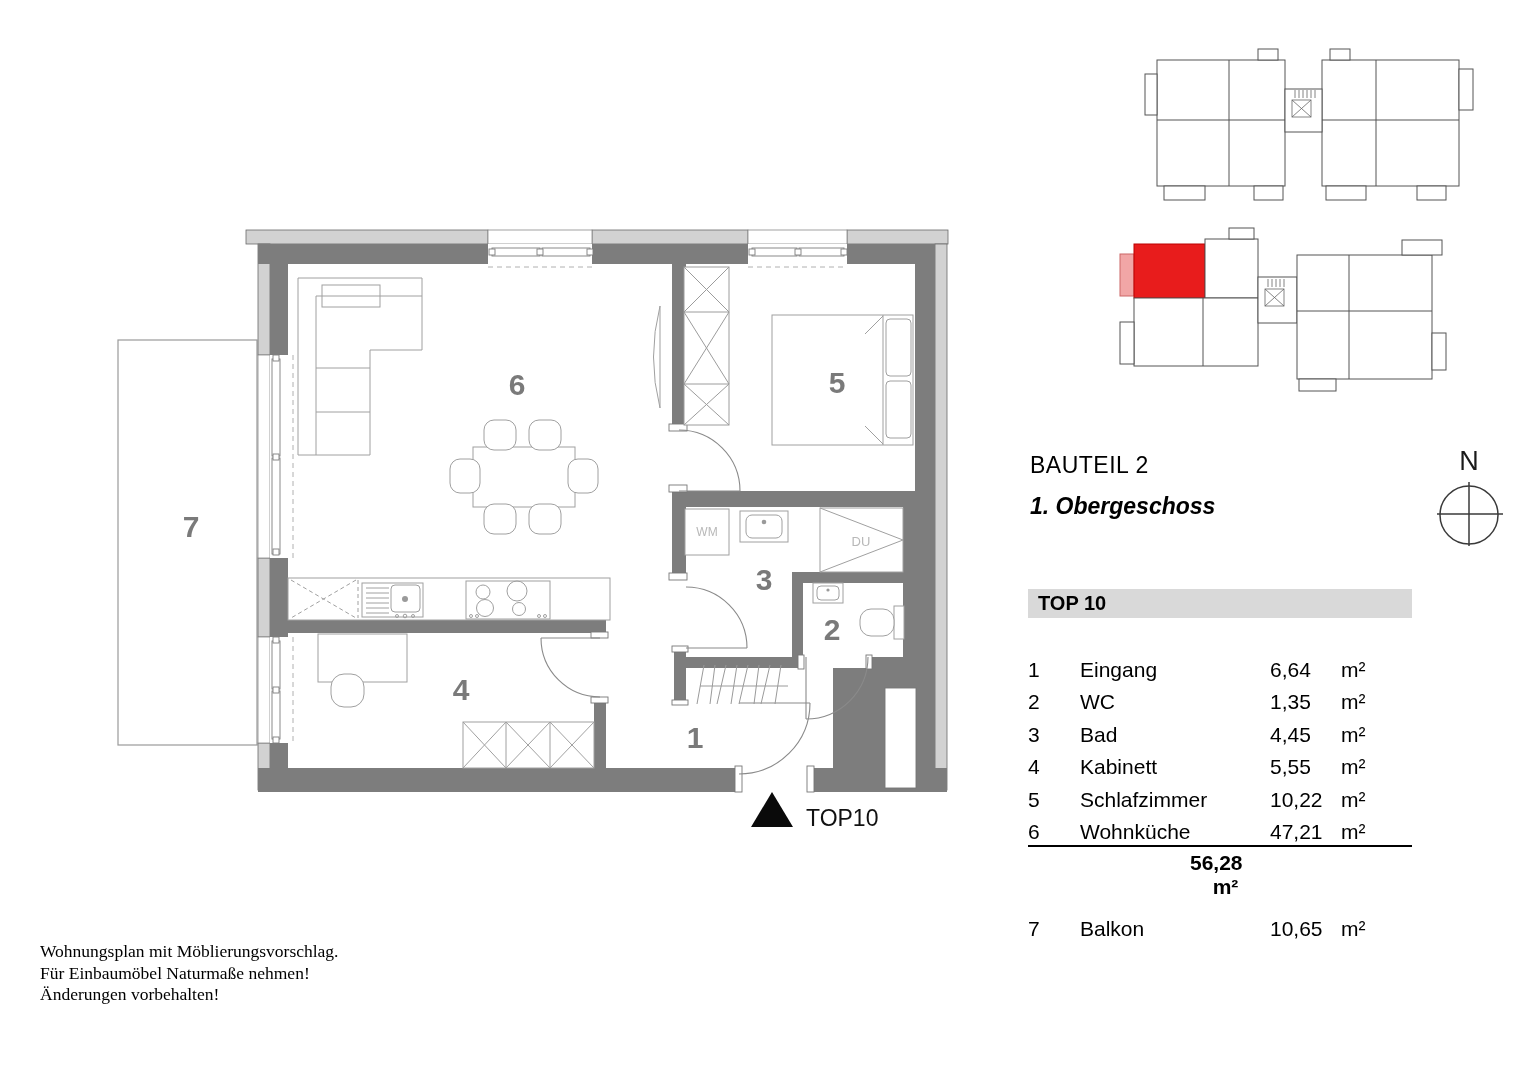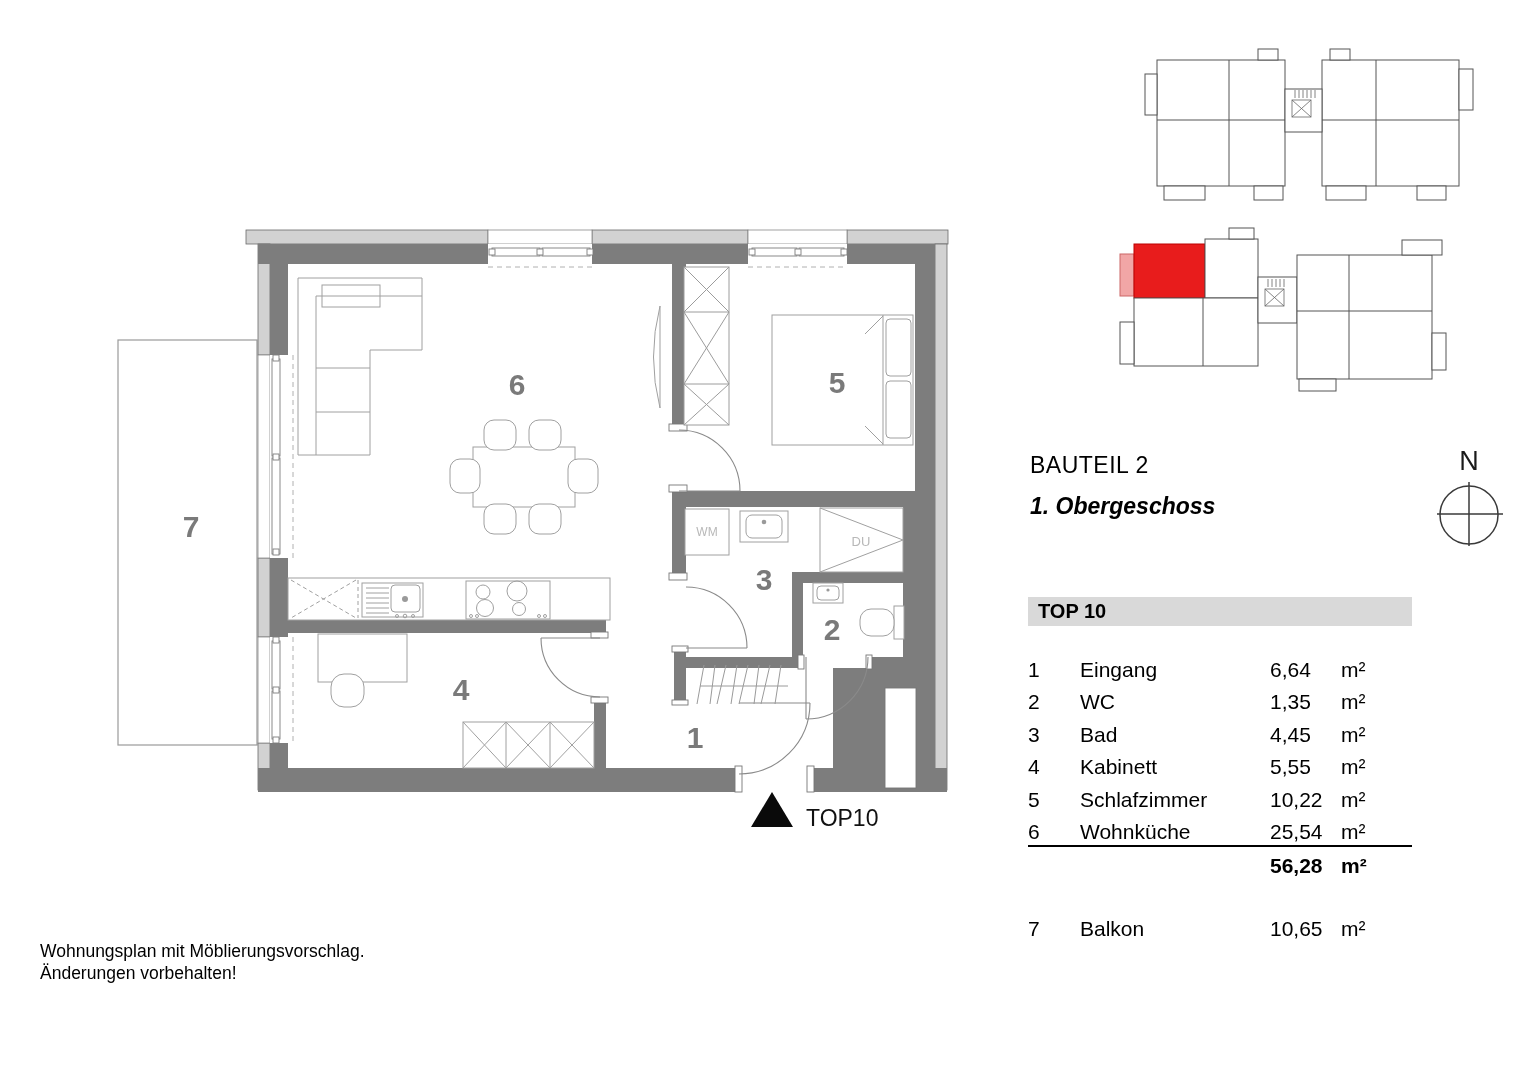--- a/index.html
+++ b/index.html
@@ -3,31 +3,31 @@
 <meta charset="utf-8">
 <style>
   html,body{margin:0;padding:0;background:#fff;}
   body{width:1527px;height:1080px;position:relative;overflow:hidden;
        font-family:"Liberation Sans", sans-serif;color:#000;}
   .abs{position:absolute;}
   #plan-svg{position:absolute;left:0;top:0;}
   .svg-label{font-family:"Liberation Sans", sans-serif;font-weight:bold;}
   .project-title{left:1030px;top:452px;font-size:23px;font-weight:normal;letter-spacing:.5px;}
   .floor-title{left:1030px;top:493px;font-size:23px;font-weight:bold;font-style:italic;}
-  .top10-bar{left:1028px;top:589px;width:384px;height:29px;background:#d9d9d9;margin-top:8px;}
+  .top10-bar{left:1028px;top:589px;width:384px;height:29px;background:#d9d9d9;}
   .top10-bar span{display:block;font-size:20px;font-weight:bold;line-height:29px;padding-left:10px;}
   .trow{left:1028px;width:384px;height:30px;display:flex;align-items:center;font-size:21px;}
   .trow .nr{width:52px;}
   .trow .name{width:190px;}
   .trow .val{width:60px;text-align:left;}
   .trow .unit{padding-left:11px;}
   .trow .unit sup,.sum-rule{}
-  .total-row{font-weight:bold;}
+  .total-row{font-weight:bold;flex-direction:column;}
   .sum-rule{left:1028px;top:845px;width:384px;border-top:2px solid #000;height:0;}
-  .disclaimer{left:40px;top:941px;font-size:17.5px;line-height:21.6px;}
+  .disclaimer{left:40px;top:941px;font-size:17.5px;line-height:21.6px;font-family:Liberation Serif, serif;}
 </style>
 </head>
 <body>
 
 <svg id="plan-svg" width="1527" height="1080" viewBox="0 0 1527 1080" xmlns="http://www.w3.org/2000/svg">
 
   <rect x="118" y="340" width="139" height="405" fill="#ffffff" stroke="#9a9a9a" stroke-width="1.2"></rect>
 
   <g stroke="#6a6a6a" stroke-width="0.8" fill="#d2d2d2">
     <rect x="246" y="230" width="242" height="14"></rect>
@@ -368,21 +368,21 @@
 </div>
 <div class="abs trow" style="top:785px">
   <span class="nr">5</span>
   <span class="name">Schlafzimmer</span>
   <span class="val">10,22</span>
   <span class="unit">m²</span>
 </div>
 <div class="abs trow" style="top:817px">
   <span class="nr">6</span>
   <span class="name">Wohnküche</span>
-  <span class="val">25,54</span>
+  <span class="val">47,21</span>
   <span class="unit">m²</span>
 </div>
 
 <div class="abs sum-rule"></div>
 
 <div class="abs trow total-row" style="top:851px">
   <span class="nr"></span>
   <span class="name"></span>
   <span class="val">56,28</span>
   <span class="unit">m²</span>
@@ -390,14 +390,15 @@
 
 <div class="abs trow" style="top:914px">
   <span class="nr">7</span>
   <span class="name">Balkon</span>
   <span class="val">10,65</span>
   <span class="unit">m²</span>
 </div>
 
 <div class="abs disclaimer">
   <div>Wohnungsplan mit Möblierungsvorschlag.</div>
+  <div>Für Einbaumöbel Naturmaße nehmen!</div>
   <div>Änderungen vorbehalten!</div>
 </div>
 
 </body></html>

